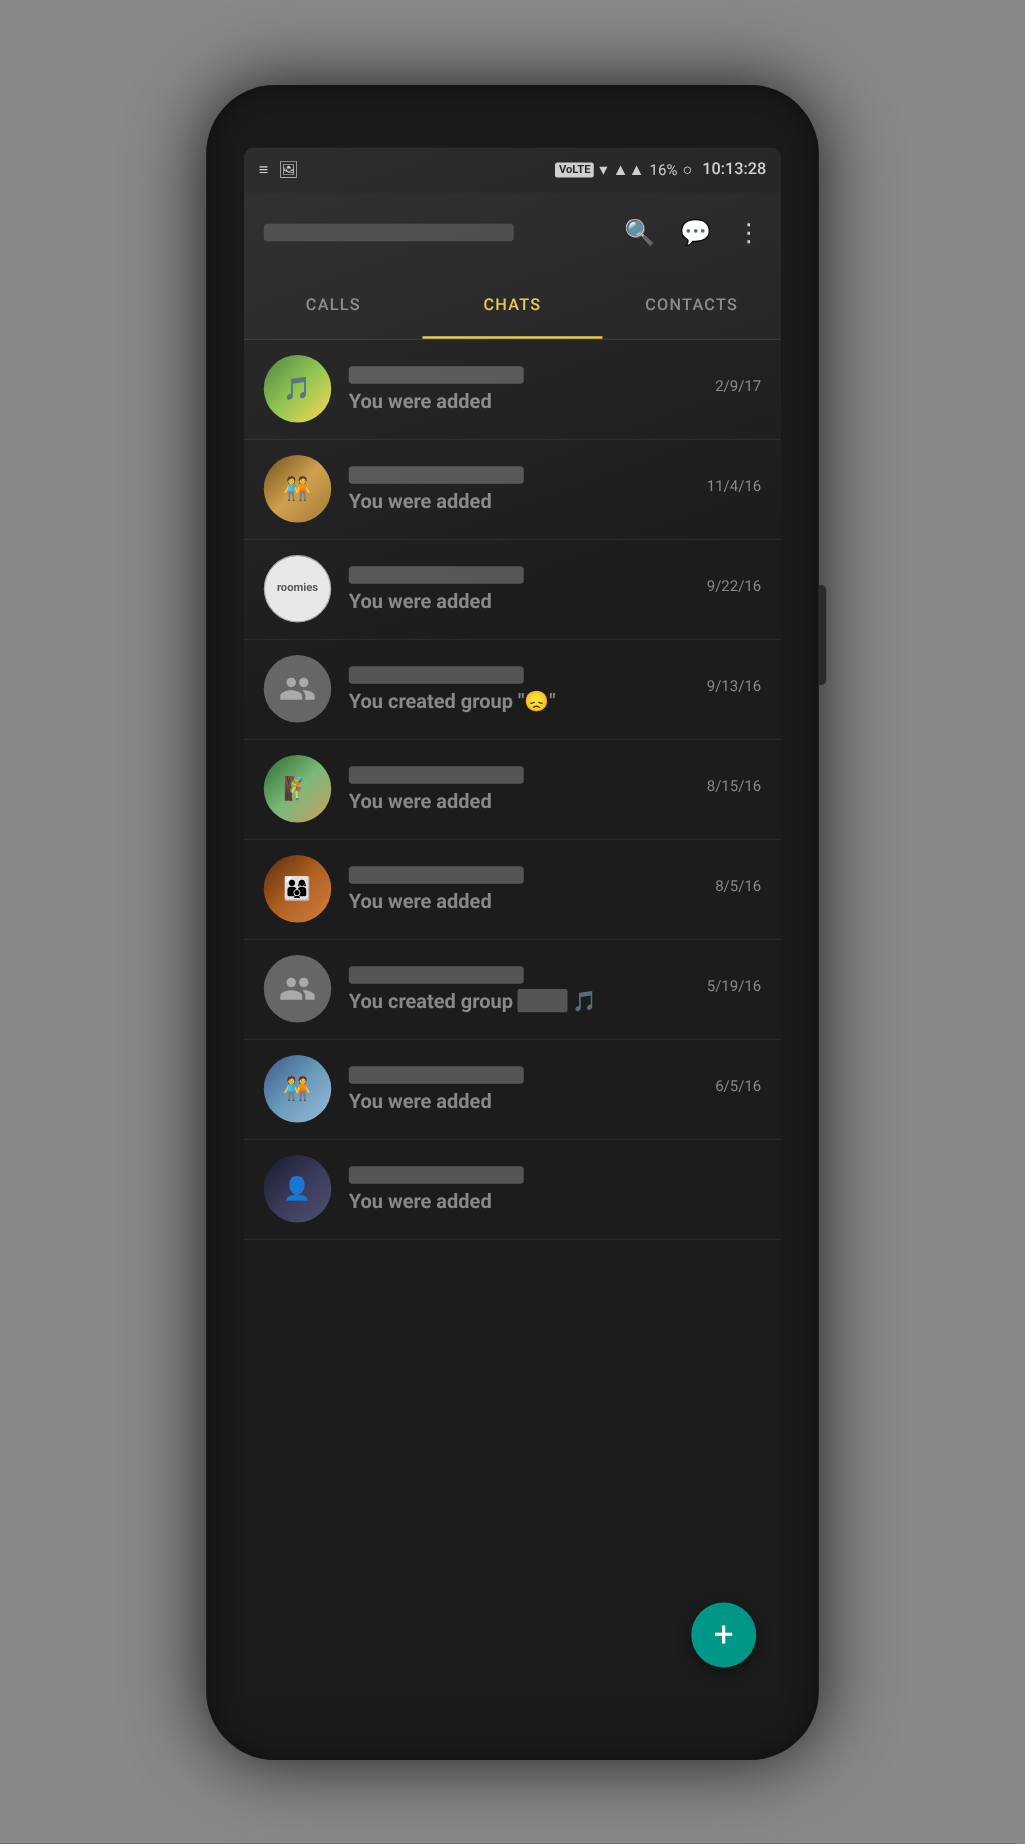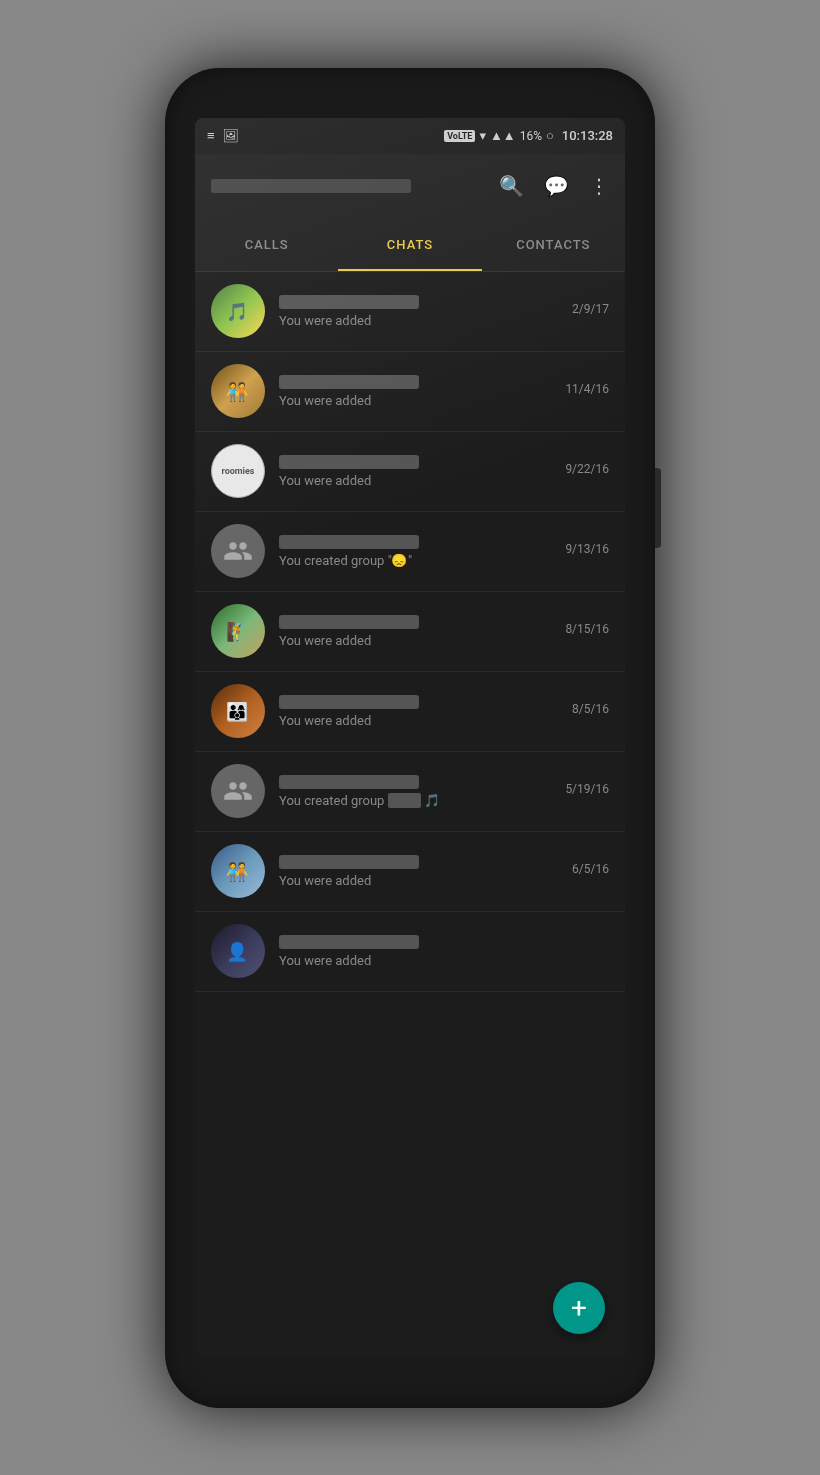--- a/index.html
+++ b/index.html
@@ -210,24 +210,25 @@
       font-weight: 500;
       margin-bottom: 4px;
       background: #555;
       border-radius: 3px;
       height: 14px;
       width: 140px;
     }
 
     .chat-preview {
       color: #888;
-      font-size: 13px;
+      font-size: 16px;
       white-space: nowrap;
       overflow: hidden;
       text-overflow: ellipsis;
+      font-weight: bold;
     }
 
     .chat-meta {
       display: flex;
       flex-direction: column;
       align-items: flex-end;
       flex-shrink: 0;
       margin-left: 8px;
     }
 

